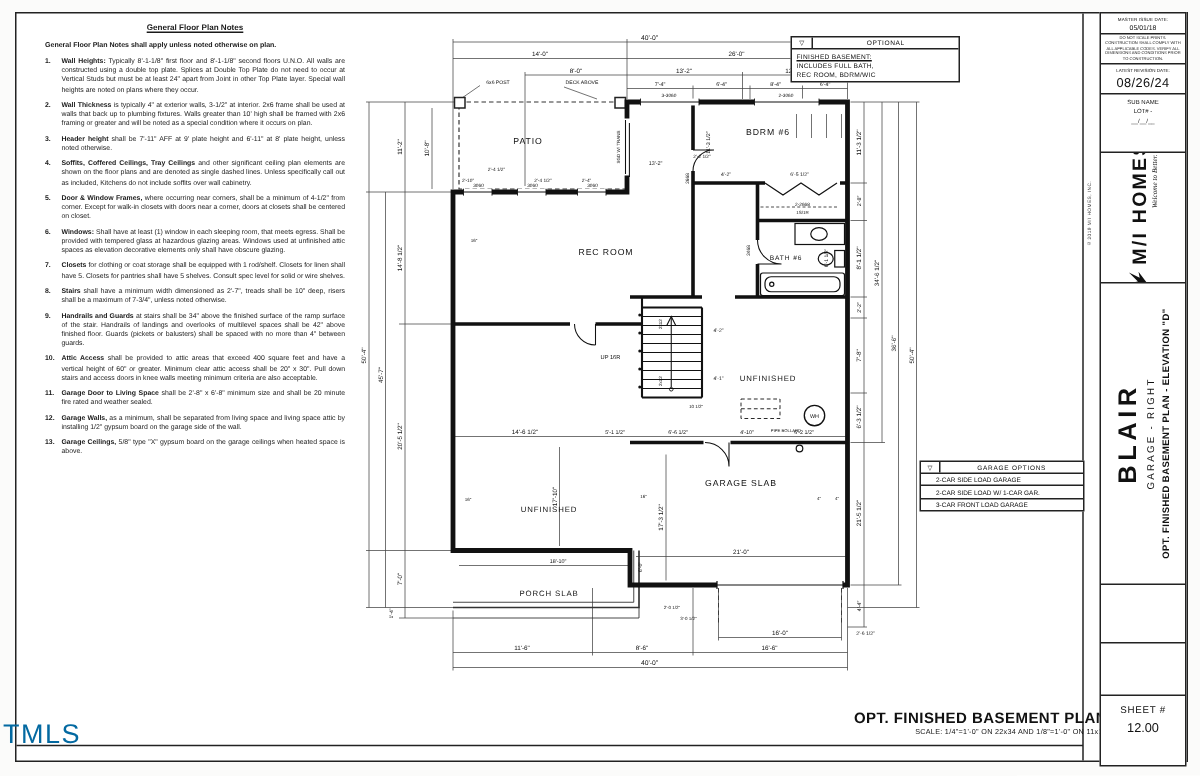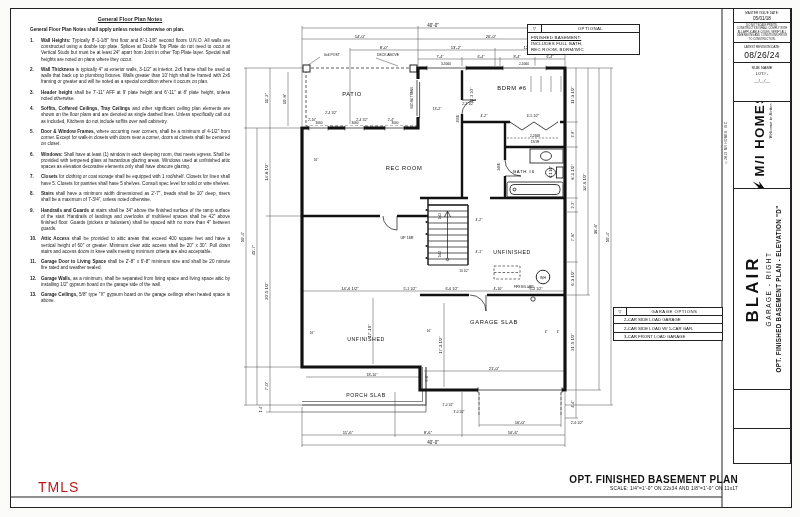--- a/index.html
+++ b/index.html
@@ -51,21 +51,21 @@
     display:flex;flex-direction:column;align-items:center;justify-content:center;white-space:nowrap;}
   .logo-row{display:flex;align-items:center;gap:4px;}
   .brand{font-weight:bold;font-size:13px;letter-spacing:1.5px;}
   .tagline{font-family:"Liberation Serif",serif;font-style:italic;font-size:4.8px;align-self:flex-end;margin-top:1px;}
   .plan-name{font-size:17px;font-weight:bold;letter-spacing:3px;}
   .plan-sub{font-size:6.5px;letter-spacing:1.5px;margin-top:2px;}
   .plan-sheet-title{font-size:6.3px;font-weight:bold;letter-spacing:0.3px;margin-top:3px;}
   .tb-sheet{text-align:center;padding:6px 0 4px 0;}
   .tb-sheet .l{font-size:6.5px;letter-spacing:0.5px;}
   .tb-sheet .n{font-size:8.5px;margin-top:3px;}
-  .watermark{left:2px;top:479px;font-size:14px;color:#b91c1c;letter-spacing:1px;margin-left:36px;}
+  .watermark{left:2px;top:479px;font-size:18px;color:#0369a1;letter-spacing:1px;}
   svg text{font-family:"Liberation Sans",sans-serif;fill:#111;}
 </style>
 </head>
 <body>
 
 <div class="sheet"></div>
 
 <svg class="abs" style="left:0;top:0" width="800" height="517" viewBox="0 0 800 517">
 
   <g stroke="#222" stroke-width="1">
@@ -396,15 +396,19 @@
     <div class="vwrap" style="width:196px;">
       <div class="plan-name">BLAIR</div>
       <div class="plan-sub">GARAGE - RIGHT</div>
       <div class="plan-sheet-title">OPT. FINISHED BASEMENT PLAN - ELEVATION "D"</div>
     </div>
   </div>
 
   <div class="tbbox" style="height:38px;"></div>
   <div class="tbbox" style="height:34px;"></div>
 
+  <div class="tbbox tb-sheet" style="height:36px;">
+    <div class="l">SHEET #</div>
+    <div class="n">12.00</div>
+  </div>
 </div>
 
 <div class="abs watermark">TMLS</div>
 
 </body></html>

